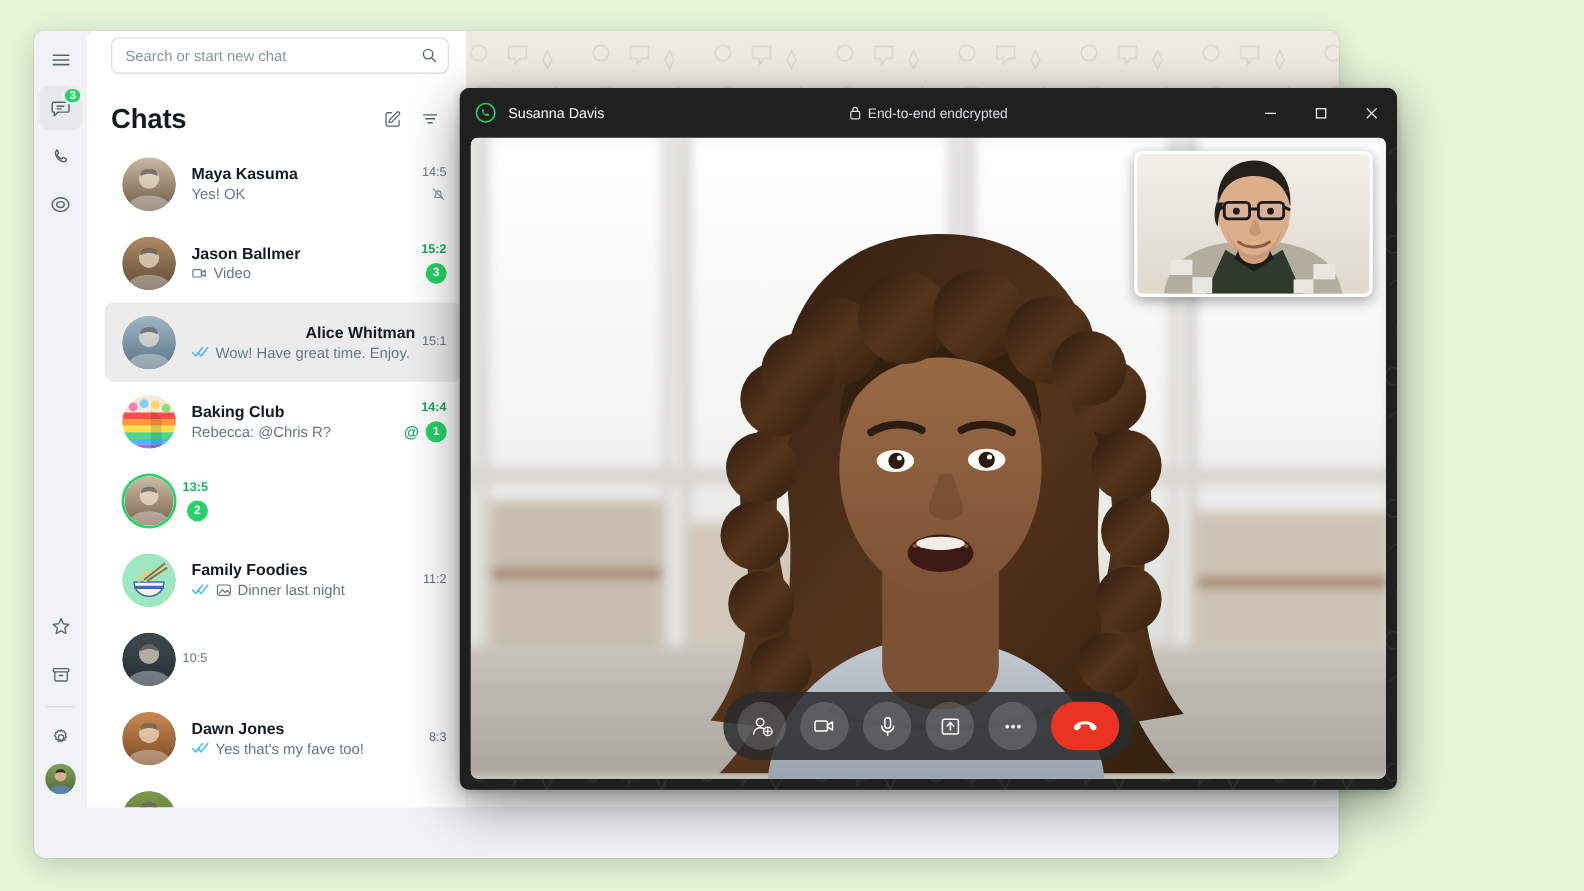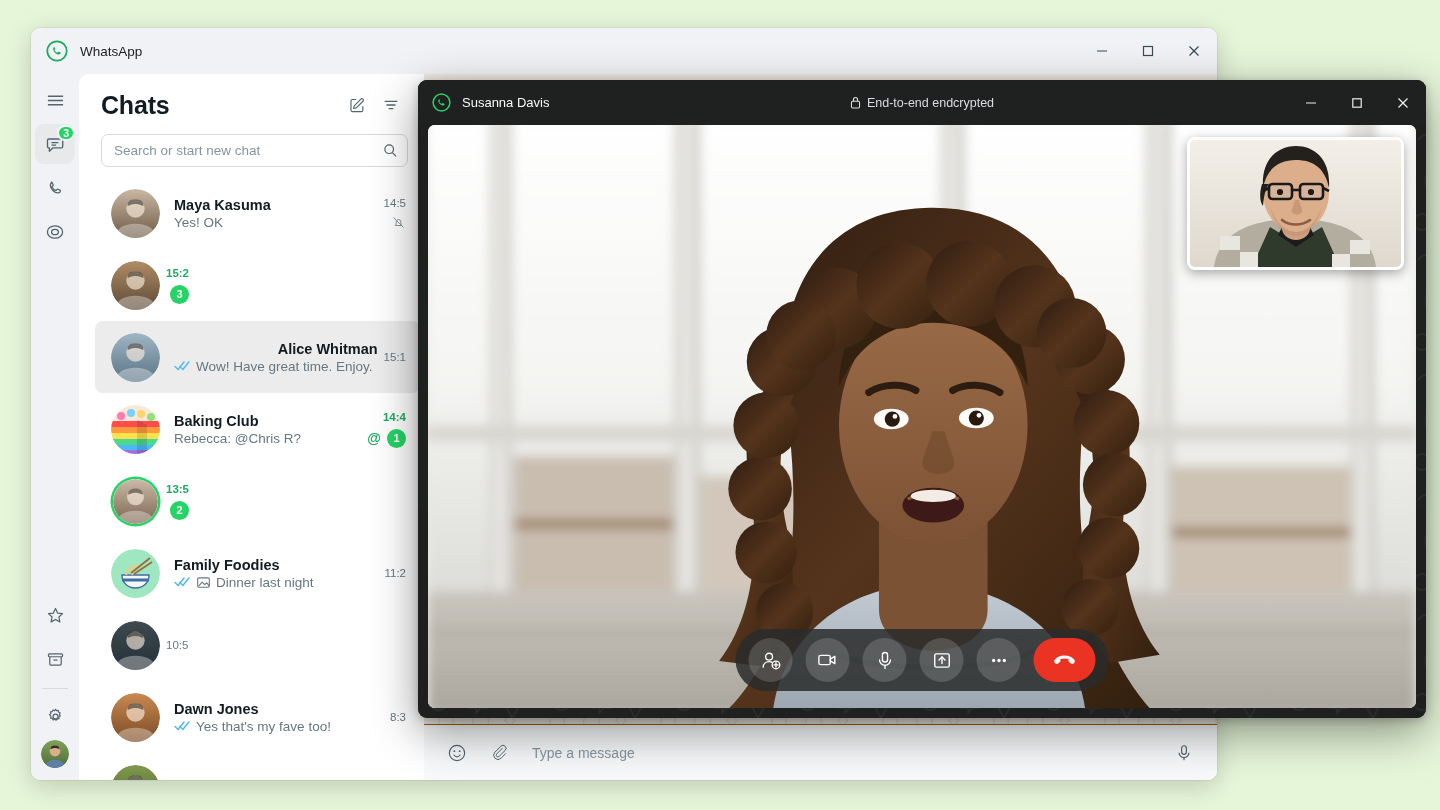--- a/index.html
+++ b/index.html
@@ -229,21 +229,21 @@
     font-size: 14px; color: #111b21;
     font-family: "Liberation Sans", sans-serif;
     padding-left: 8px;
   }
   #composer input::placeholder { color: #8696a0; }
 
   
   #call-window {
     position: absolute;
     left: 418px; top: 80px;
-    width: 1008px; height: 638px;
+    width: 852px; height: 638px;
     background: #1f2020;
     border-radius: 9px;
     box-shadow: 0 14px 46px rgba(0,0,0,0.42), 0 2px 10px rgba(0,0,0,0.22);
     overflow: hidden;
     display: flex; flex-direction: column;
   }
   #call-doodle {
     position: absolute; inset: 0;
     opacity: 0.55;
     pointer-events: none;
@@ -322,48 +322,20 @@
     width: 62px; height: 44px;
     border-radius: 22px;
     background: #ea3323;
   }
 </style>
 </head>
 <body>
 
 <div id="app-window">
 
-  <div id="title-bar">
-    <span class="wa-logo">
-      <svg width="22" height="22" viewBox="0 0 24 24">
-        <circle cx="12" cy="12" r="10.6" fill="none" stroke="#1daa61" stroke-width="1.9"></circle>
-        <path d="M8.6 7.3c.35-.05.6.1.78.5l.72 1.6c.12.28.08.5-.1.74l-.5.62c-.16.2-.18.4-.05.62.5.9 1.5 1.85 2.5 2.35.24.12.45.08.62-.12l.6-.7c.2-.23.42-.28.7-.17l1.6.72c.4.18.55.45.5.8-.15.95-1 1.6-2 1.55-2.9-.15-5.9-3.15-6.1-6.05-.07-1 .6-1.86 1.55-2 .08-.01.15-.02.18-.02z" fill="#1daa61"></path>
-      </svg>
-    </span>
-    <span class="app-title">WhatsApp</span>
-
-    <div class="win-controls">
-      <div class="win-btn">
-        <svg width="12" height="12" viewBox="0 0 12 12">
-            <line x1="1" y1="6" x2="11" y2="6" stroke="currentColor" stroke-width="1.2"></line>
-          </svg>
-      </div>
-      <div class="win-btn">
-        <svg width="12" height="12" viewBox="0 0 12 12">
-            <rect x="1.5" y="1.5" width="9" height="9" fill="none" stroke="currentColor" stroke-width="1.2"></rect>
-          </svg>
-      </div>
-      <div class="win-btn">
-        <svg width="12" height="12" viewBox="0 0 12 12">
-            <line x1="1.5" y1="1.5" x2="10.5" y2="10.5" stroke="currentColor" stroke-width="1.2"></line>
-            <line x1="10.5" y1="1.5" x2="1.5" y2="10.5" stroke="currentColor" stroke-width="1.2"></line>
-          </svg>
-      </div>
-    </div>
-  </div>
 
   <div id="app-body">
 
     <div id="nav-rail">
       <div class="rail-btn">
         <svg width="19" height="19" viewBox="0 0 20 20">
           <line x1="2" y1="5.5" x2="18" y2="5.5" stroke="currentColor" stroke-width="1.5"></line>
           <line x1="2" y1="10" x2="18" y2="10" stroke="currentColor" stroke-width="1.5"></line>
           <line x1="2" y1="14.5" x2="18" y2="14.5" stroke="currentColor" stroke-width="1.5"></line>
         </svg>
@@ -432,46 +404,46 @@
             <circle cx="14" cy="11" r="5.4" fill="#d8b08c"></circle>
             <path d="M14 5.4c3 0 4.6 1.7 4.6 3.6 0 .8-1.4-.9-4.6-.9s-4.6 1.7-4.6.9c0-1.9 1.6-3.6 4.6-3.6z" fill="#3a2c20"></path>
             <path d="M3.5 28c.8-5.4 5.2-8.2 10.5-8.2S23.7 22.6 24.5 28z" fill="#5d7fa8"></path>
           </g>
         </svg>
       </div>
     </div>
 
     <div id="chat-pane">
 
+      <div id="search-row">
+        <div id="search-box">
+          <input type="text" placeholder="Search or start new chat" style="">
+          <span style="display:flex;color:#54656f;">
+            <svg width="15" height="15" viewBox="0 0 16 16">
+              <circle cx="6.6" cy="6.6" r="4.6" fill="none" stroke="currentColor" stroke-width="1.3"></circle>
+              <line x1="10" y1="10.2" x2="14" y2="14.2" stroke="currentColor" stroke-width="1.3"></line>
+            </svg>
+          </span>
+        </div>
+      </div>
+
       <div id="chats-header">
         <h1>Chats</h1>
         <div class="hdr-icon">
           <svg width="18" height="18" viewBox="0 0 20 20">
             <path d="M16.6 3.4a1.7 1.7 0 0 1 0 2.4l-7.4 7.4-3 .7.7-3 7.4-7.4a1.7 1.7 0 0 1 2.3-.1z" fill="none" stroke="currentColor" stroke-width="1.3" stroke-linejoin="round"></path>
             <path d="M16.5 11.5v4.2c0 .9-.7 1.6-1.6 1.6H4.9c-.9 0-1.6-.7-1.6-1.6V5.5c0-.9.7-1.6 1.6-1.6h4.2" fill="none" stroke="currentColor" stroke-width="1.3"></path>
           </svg>
         </div>
         <div class="hdr-icon">
           <svg width="18" height="18" viewBox="0 0 20 20">
             <line x1="3" y1="6" x2="17" y2="6" stroke="currentColor" stroke-width="1.4"></line>
             <line x1="5" y1="10" x2="15" y2="10" stroke="currentColor" stroke-width="1.4"></line>
             <line x1="7.5" y1="14" x2="12.5" y2="14" stroke="currentColor" stroke-width="1.4"></line>
           </svg>
-        </div>
-      </div>
-
-      <div id="search-row">
-        <div id="search-box">
-          <input type="text" placeholder="Search or start new chat" style="">
-          <span style="display:flex;color:#54656f;">
-            <svg width="15" height="15" viewBox="0 0 16 16">
-              <circle cx="6.6" cy="6.6" r="4.6" fill="none" stroke="currentColor" stroke-width="1.3"></circle>
-              <line x1="10" y1="10.2" x2="14" y2="14.2" stroke="currentColor" stroke-width="1.3"></line>
-            </svg>
-          </span>
         </div>
       </div>
 
       <div id="chat-list">
           <div class="chat-item">
             <div class="avatar"><svg width="100%" height="100%" viewBox="0 0 49 49">
                 <defs>
                   <clipPath id="av0">
                     <circle cx="24.5" cy="24.5" r="24.5"></circle>
                   </clipPath>
@@ -516,20 +488,32 @@
                     <stop offset="1" stop-color="#5b4a37"></stop>
                   </linearGradient>
                 </defs>
                 <g clip-path="url(#av1)">
                   <rect width="49" height="49" fill="url(#ag1)"></rect>
                   <circle cx="24.5" cy="19.5" r="9.2" fill="rgba(255,240,225,0.62)"></circle>
                   <path d="M24.5 10.3c5.2 0 8 2.9 8 6.2 0 1.4-2.5-1.6-8-1.6s-8 3-8 1.6c0-3.3 2.8-6.2 8-6.2z" fill="rgba(0,0,0,0.45)"></path>
                   <path d="M3 49c1.4-9.4 10-14.3 21.5-14.3S44.6 39.6 46 49z" fill="rgba(255,255,255,0.34)"></path>
                 </g>
               </svg></div>
+            <div class="chat-text">
+              <div class="chat-name">Jason Ballmer</div>
+              <div class="chat-msg">
+                <span style="display:flex;color:#667781;">
+                  <svg width="15" height="15" viewBox="0 0 18 18">
+                    <rect x="1.6" y="5" width="9.4" height="8" rx="1.4" fill="none" stroke="currentColor" stroke-width="1.3"></rect>
+                    <path d="M11 8l4-2.4v6.8L11 10z" fill="none" stroke="currentColor" stroke-width="1.3" stroke-linejoin="round"></path>
+                  </svg>
+                </span>
+                <span>Video</span>
+              </div>
+            </div>
             <div class="chat-meta">
               <span class="chat-time unread">15:2</span>
               <span class="meta-row">
                 <span class="unread-badge">3</span>
               </span>
             </div>
           </div>
           <div class="chat-item selected">
             <div class="avatar"><svg width="100%" height="100%" viewBox="0 0 49 49">
                 <defs>

